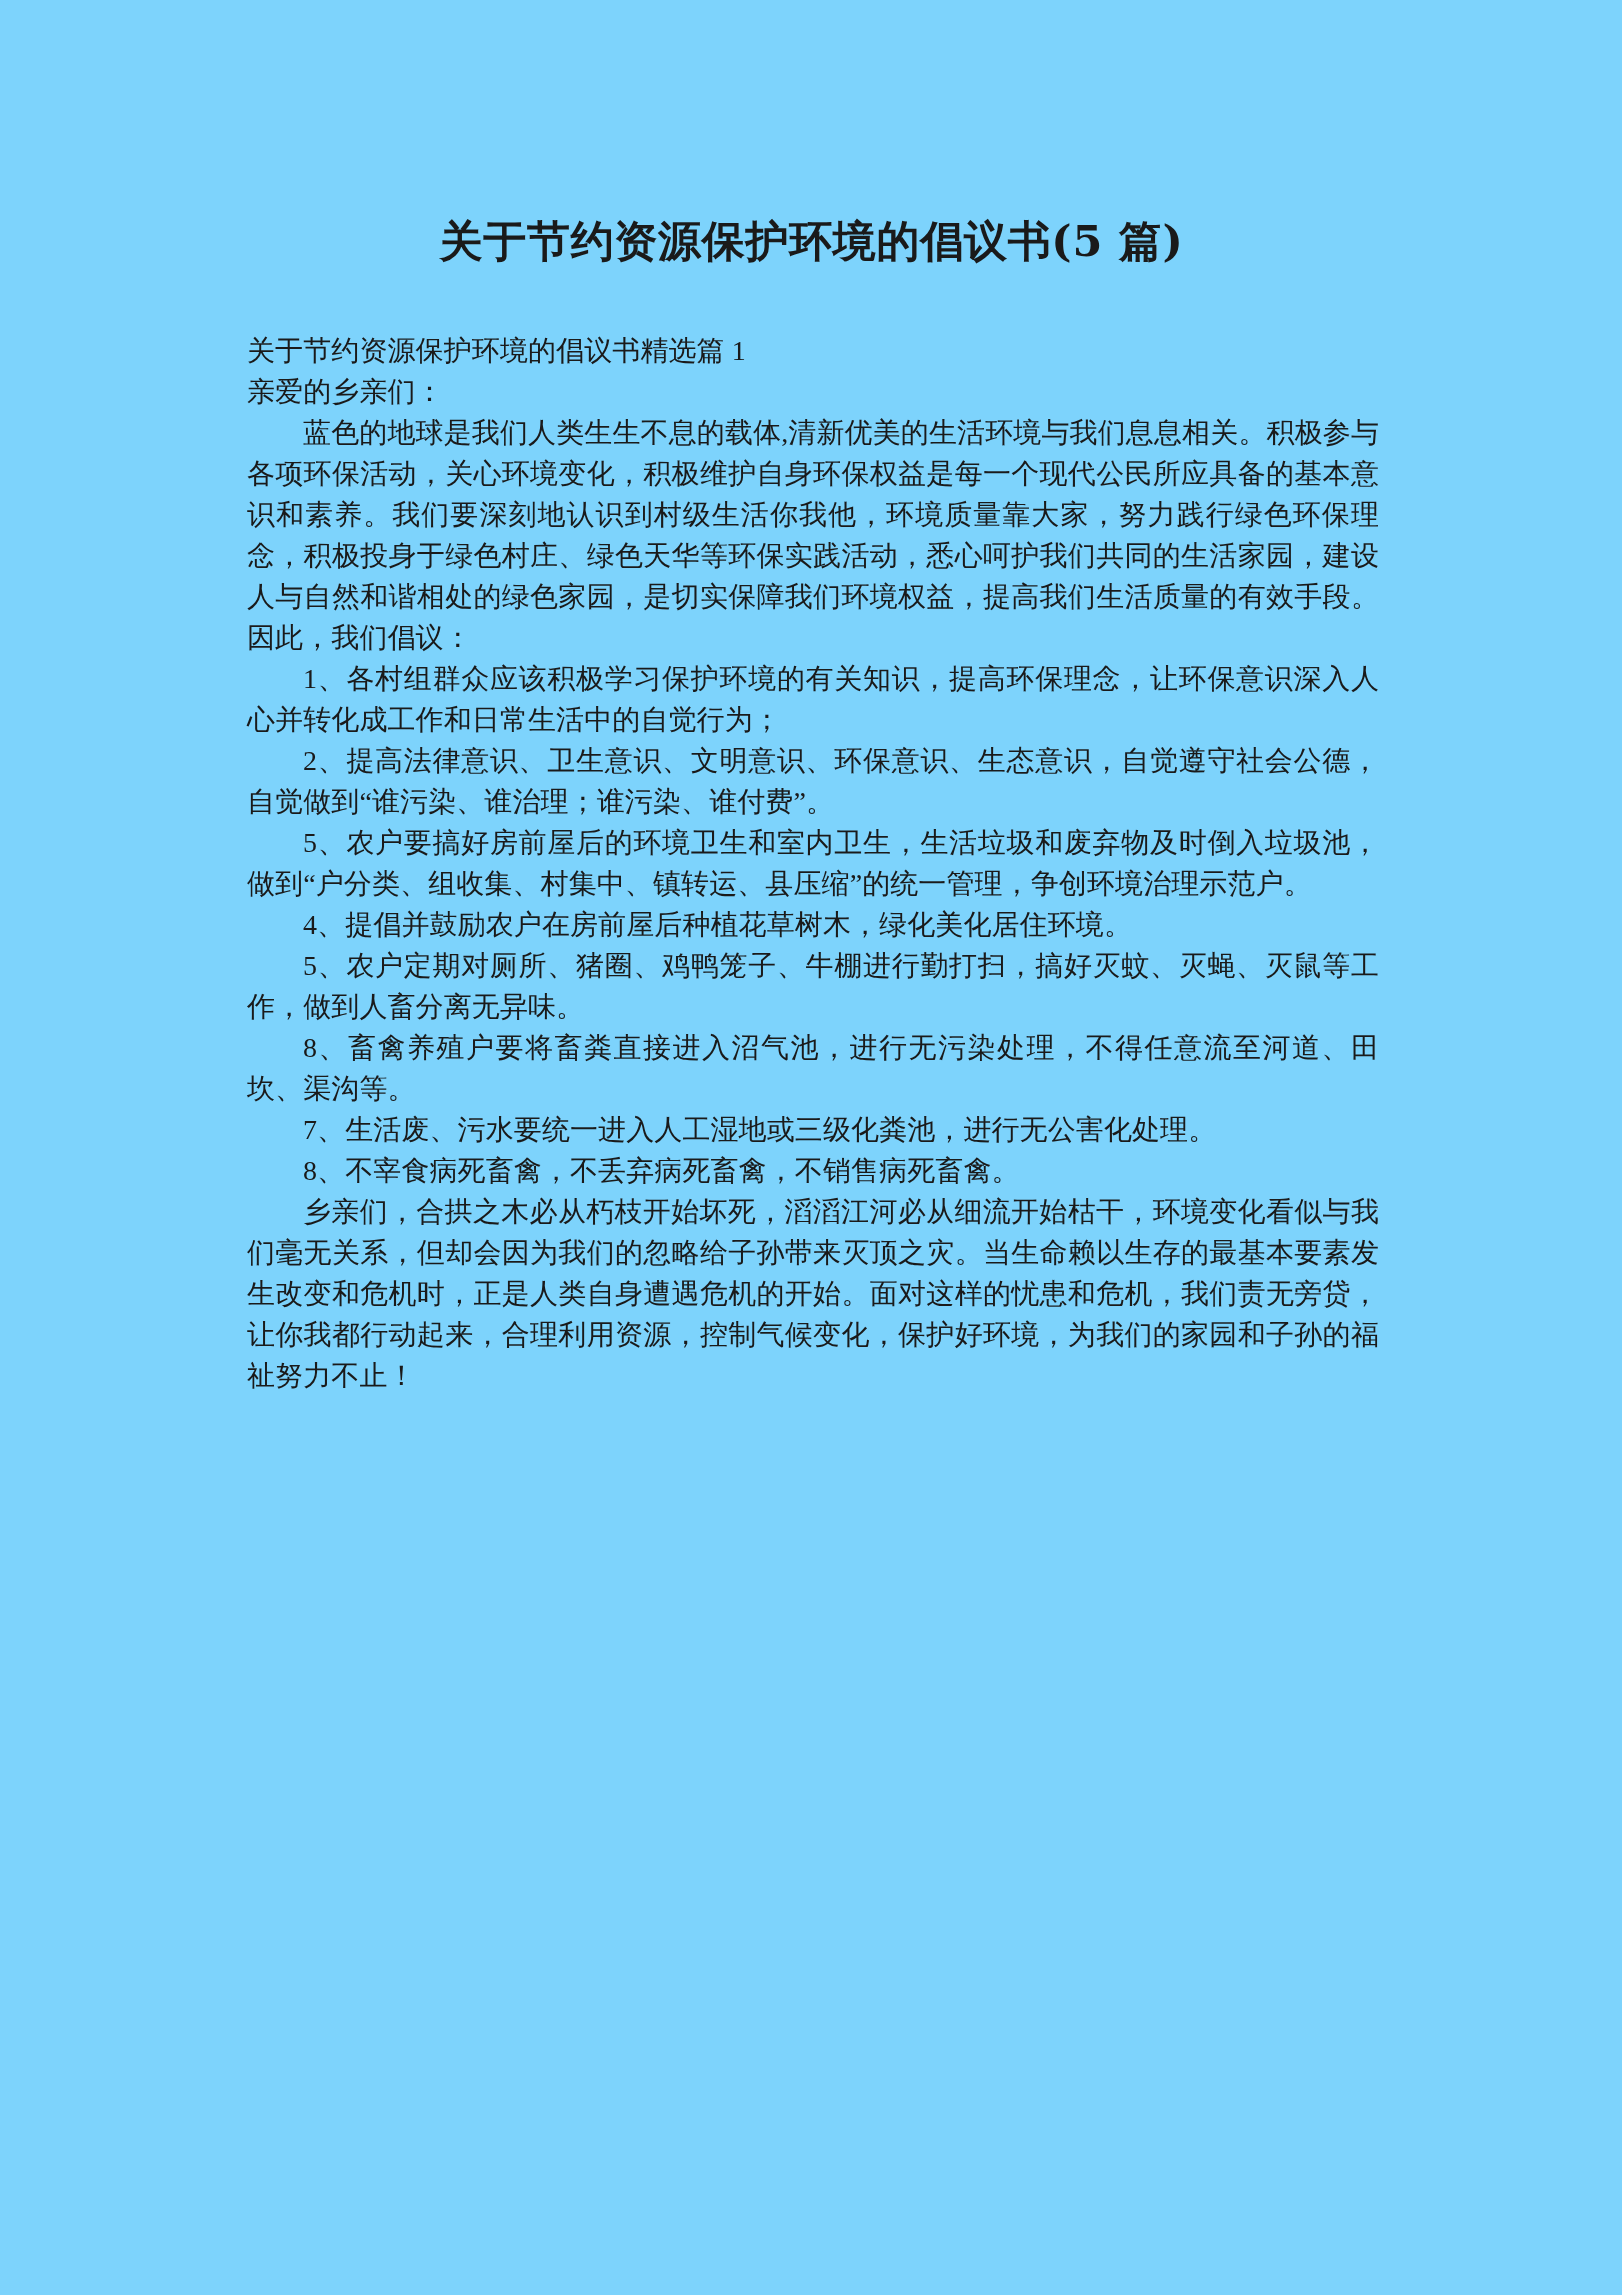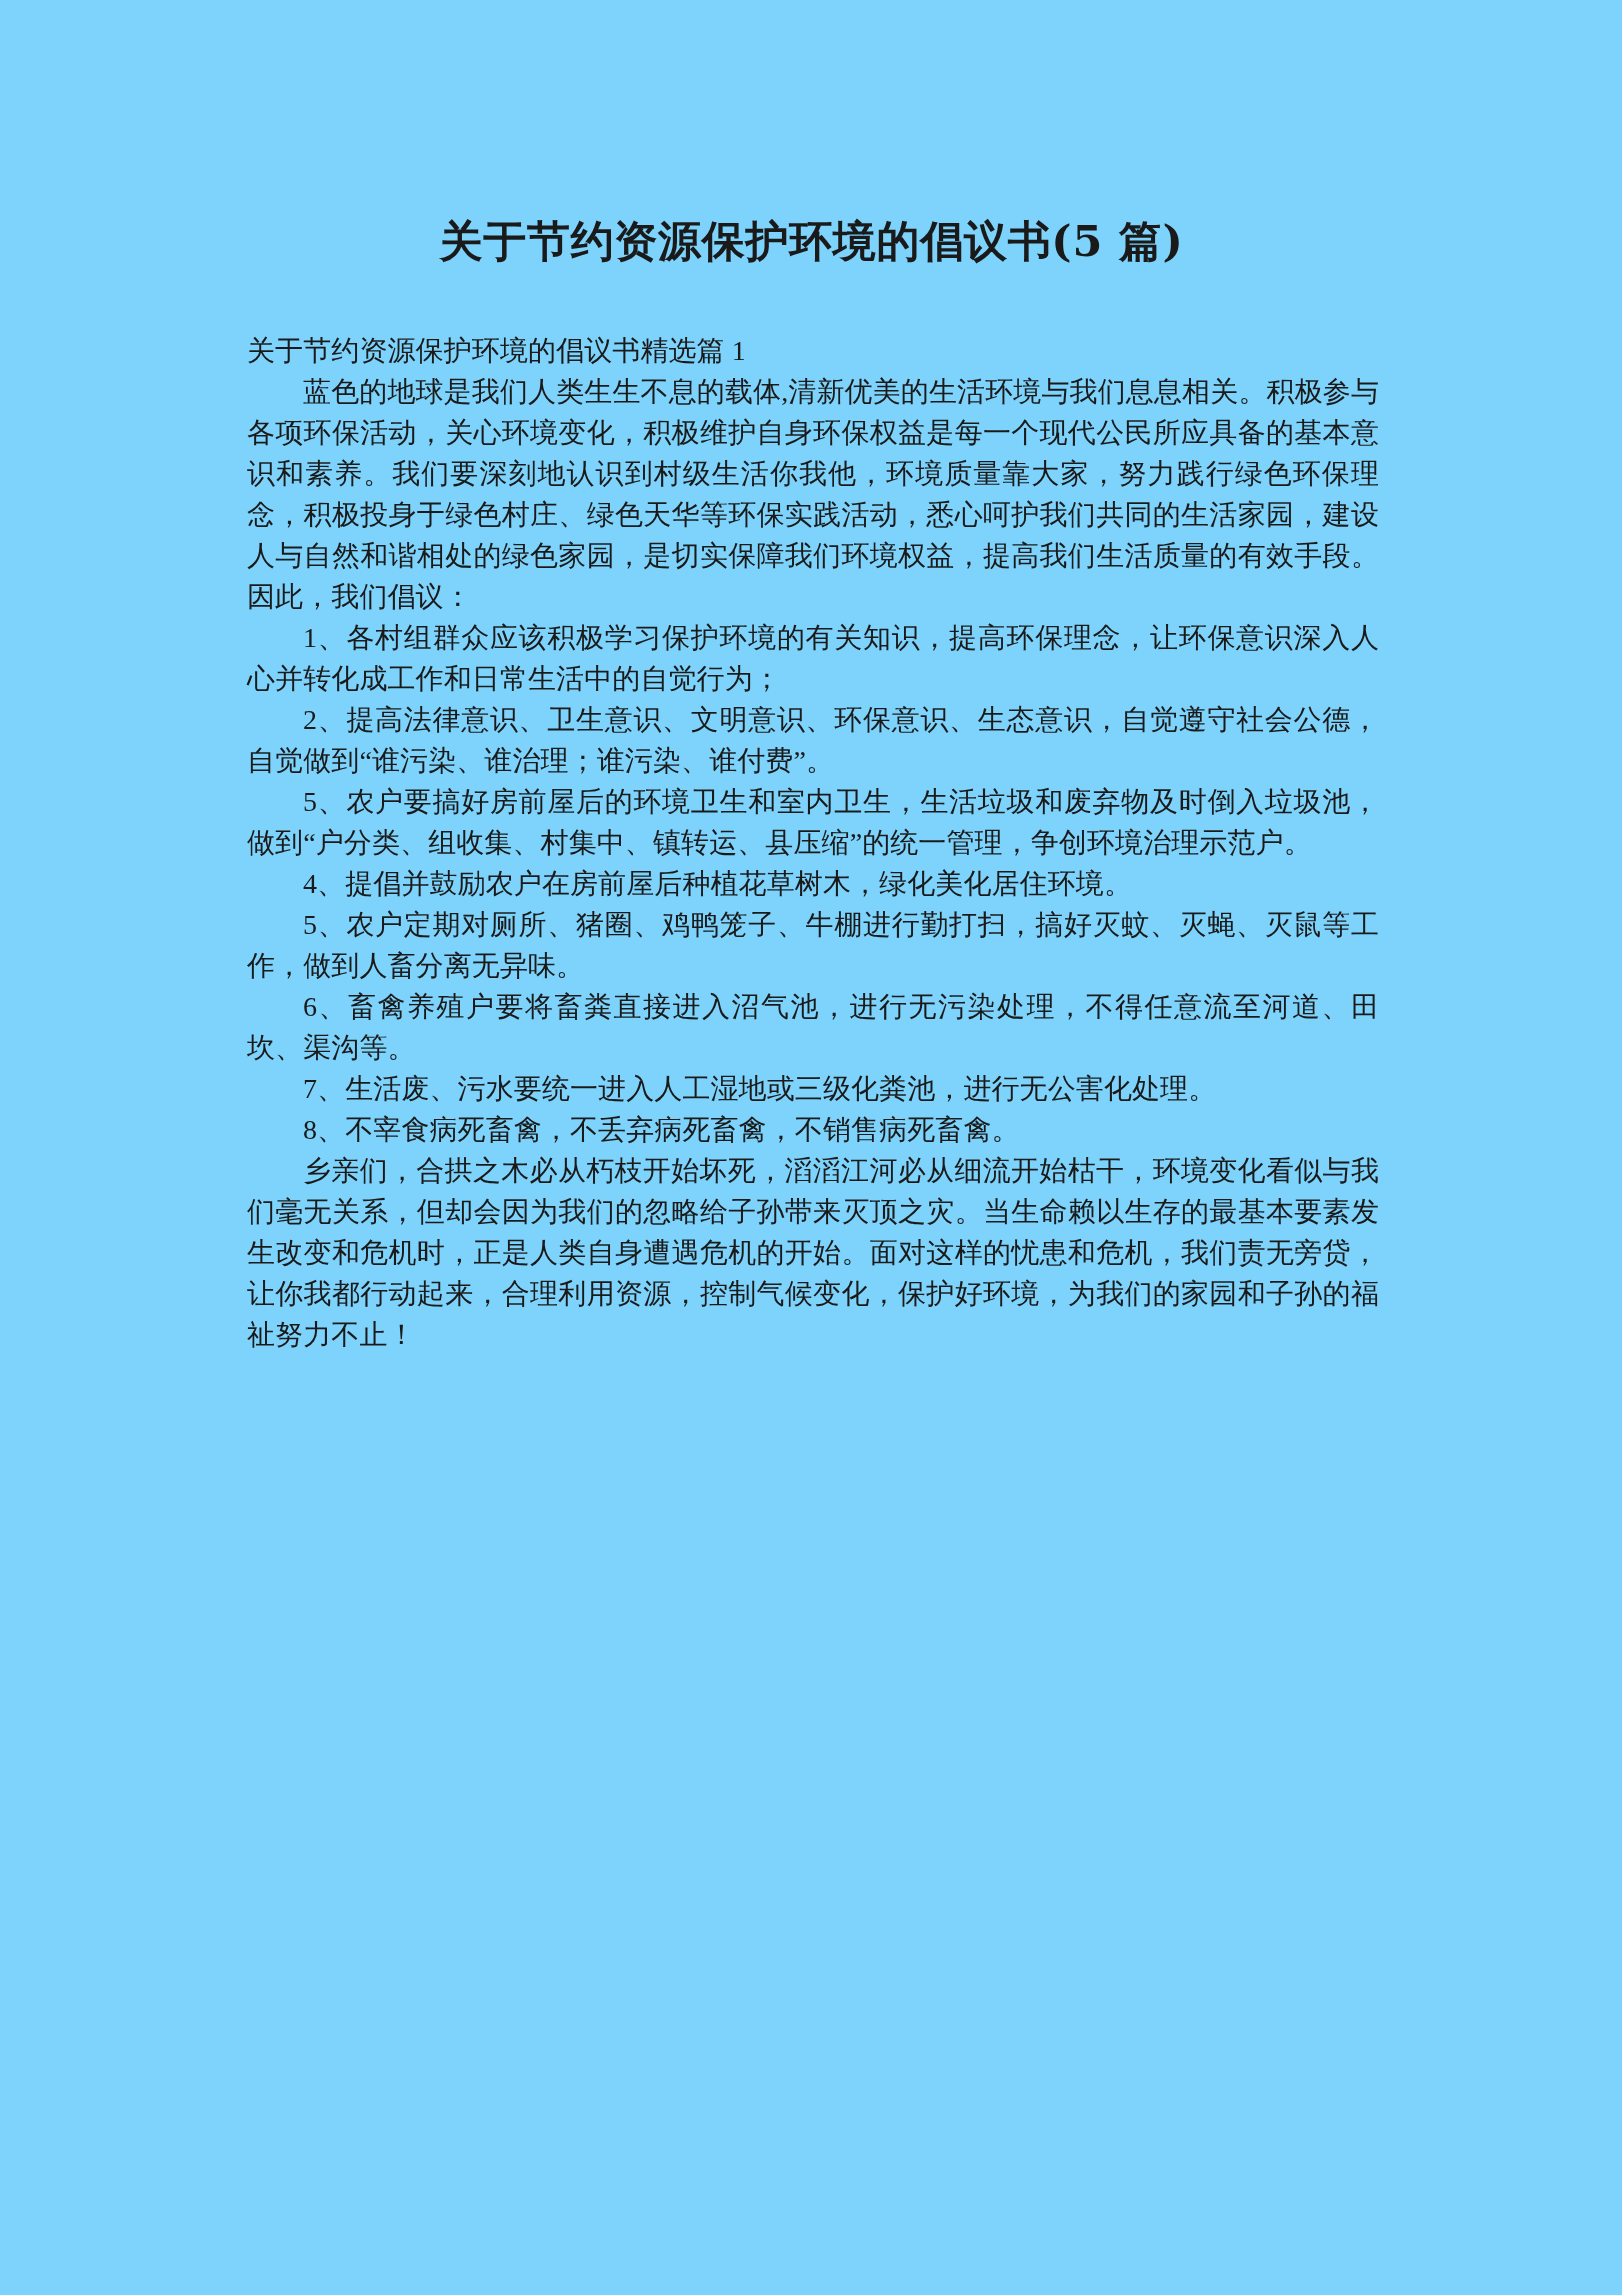--- a/index.html
+++ b/index.html
@@ -67,34 +67,35 @@
 <body>
 
 <div class="page">
 
   <h1 class="doc-title">关于节约资源保护环境的倡议书(5 篇)</h1>
 
   <div class="body-col">
 
     <p class="para subtitle">关于节约资源保护环境的倡议书精选篇 1</p>
 
+    <p class="para salutation">亲爱的乡亲们：</p>
 
     <p class="para indent">蓝色的地球是我们人类生生不息的载体,清新优美的生活环境与我们息息相关。积极参与各项环保活动，关心环境变化，积极维护自身环保权益是每一个现代公民所应具备的基本意识和素养。我们要深刻地认识到村级生活你我他，环境质量靠大家，努力践行绿色环保理念，积极投身于绿色村庄、绿色天华等环保实践活动，悉心呵护我们共同的生活家园，建设人与自然和谐相处的绿色家园，是切实保障我们环境权益，提高我们生活质量的有效手段。因此，我们倡议：</p>
 
     <p class="para indent">1、各村组群众应该积极学习保护环境的有关知识，提高环保理念，让环保意识深入人心并转化成工作和日常生活中的自觉行为；</p>
 
     <p class="para indent">2、提高法律意识、卫生意识、文明意识、环保意识、生态意识，自觉遵守社会公德，自觉做到“谁污染、谁治理；谁污染、谁付费”。</p>
 
     <p class="para indent">5、农户要搞好房前屋后的环境卫生和室内卫生，生活垃圾和废弃物及时倒入垃圾池，做到“户分类、组收集、村集中、镇转运、县压缩”的统一管理，争创环境治理示范户。</p>
 
     <p class="para indent">4、提倡并鼓励农户在房前屋后种植花草树木，绿化美化居住环境。</p>
 
     <p class="para indent">5、农户定期对厕所、猪圈、鸡鸭笼子、牛棚进行勤打扫，搞好灭蚊、灭蝇、灭鼠等工作，做到人畜分离无异味。</p>
 
-    <p class="para indent">6、畜禽养殖户要将畜粪直接进入沼气池，进行无污染处理，不得任意流至河道、田坎、渠沟等。</p>
+    <p class="para indent">8、畜禽养殖户要将畜粪直接进入沼气池，进行无污染处理，不得任意流至河道、田坎、渠沟等。</p>
 
     <p class="para indent">7、生活废、污水要统一进入人工湿地或三级化粪池，进行无公害化处理。</p>
 
     <p class="para indent">8、不宰食病死畜禽，不丢弃病死畜禽，不销售病死畜禽。</p>
 
     <p class="para indent">乡亲们，合拱之木必从朽枝开始坏死，滔滔江河必从细流开始枯干，环境变化看似与我们毫无关系，但却会因为我们的忽略给子孙带来灭顶之灾。当生命赖以生存的最基本要素发生改变和危机时，正是人类自身遭遇危机的开始。面对这样的忧患和危机，我们责无旁贷，让你我都行动起来，合理利用资源，控制气候变化，保护好环境，为我们的家园和子孙的福祉努力不止！</p>
 
   </div>
 </div>
 

